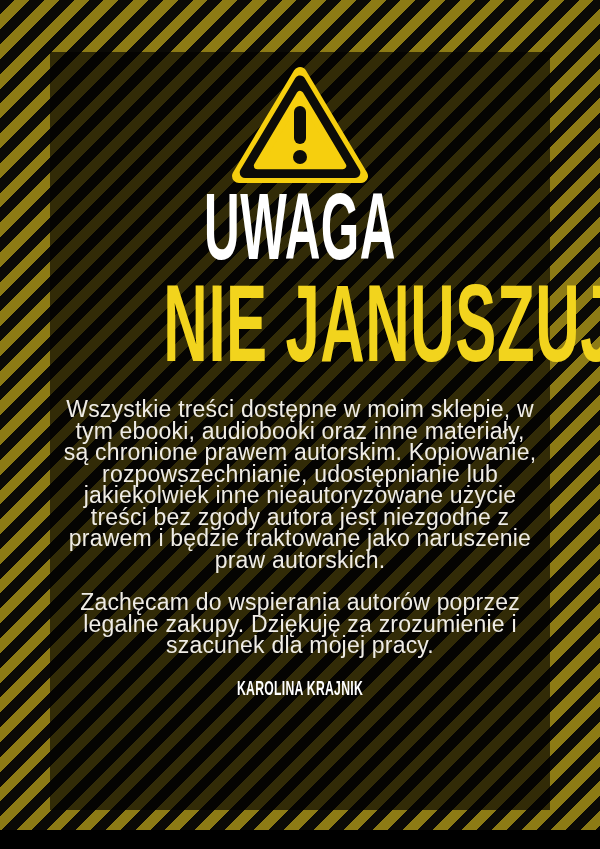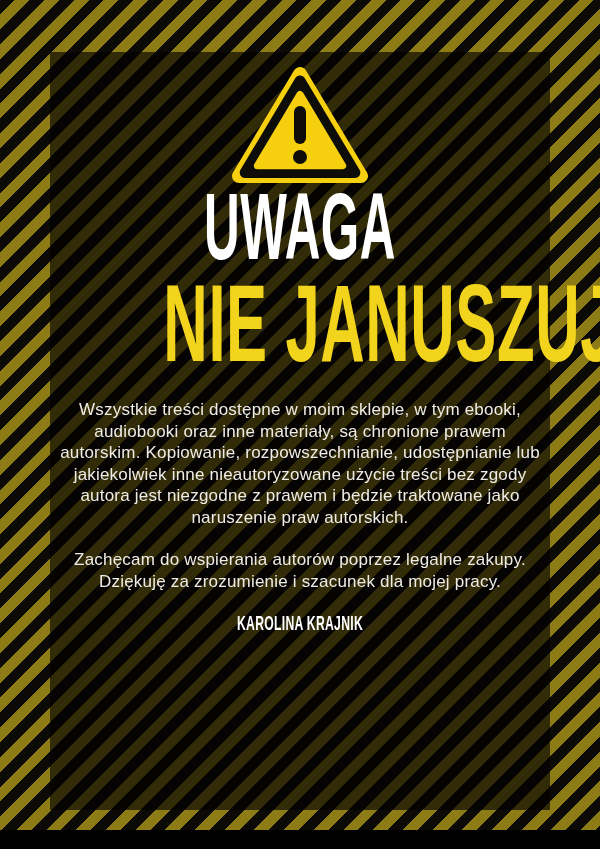--- a/index.html
+++ b/index.html
@@ -49,21 +49,21 @@
     font-weight: bold;
     color: #f2d41d;
     white-space: nowrap;
     transform: scaleX(0.56);
     transform-origin: 50% 50%;
     letter-spacing: 1px;
   }
   .body-text p {
     margin: 4px;
     color: #efece6;
-    font-size: 17px;
+    font-size: 23px;
     line-height: 21.5px;
     letter-spacing: 0.2px;
     font-weight: 400;
   }
   .body-text p.p1 { margin-top: 32px; }
   .body-text p.p2 { margin-top: 22px; }
   .body-text p.p3 { margin-top: 21px; text-align: center; }
   .author {
     margin: 20px 0 0 0;
     font-size: 21px;

